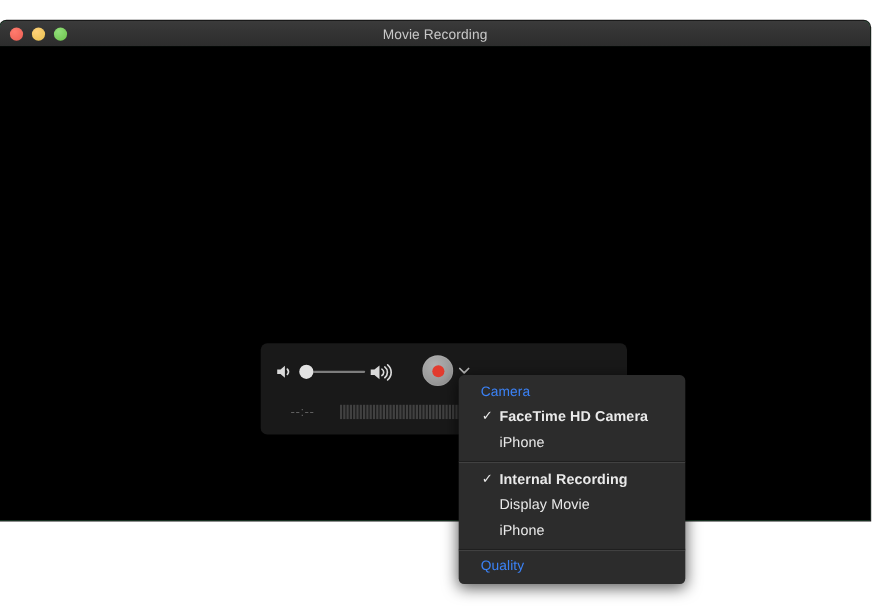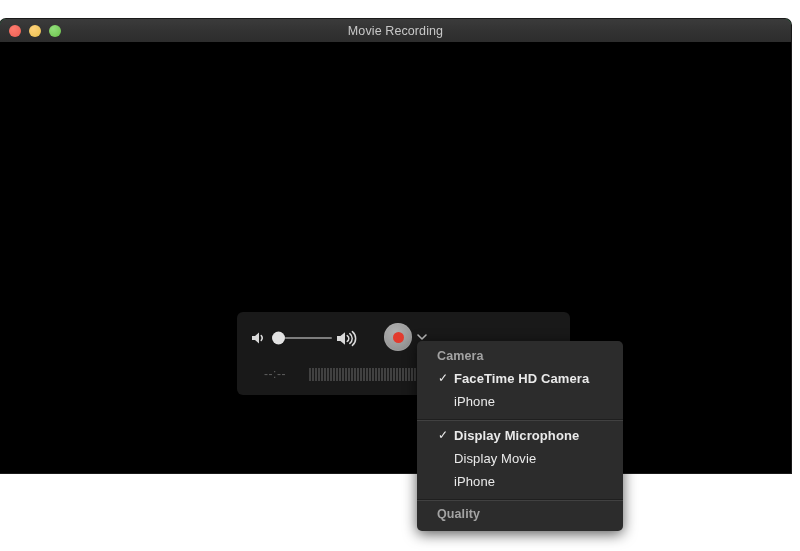--- a/index.html
+++ b/index.html
@@ -204,25 +204,24 @@
     top: 341px;
     width: 206px;
     background: #2c2c2c;
     border-radius: 5px;
     box-shadow: 0 3px 14px rgba(0,0,0,0.65);
     padding: 5px 0 6px 0;
     overflow: hidden;
   }
   .menu-section-title {
     font-size: 12.5px;
-    color: #a3a3a3;
+    color: #3b82f6;
     padding: 3px 0 4px 20px;
     user-select: none;
     letter-spacing: 0.1px;
-    font-weight: bold;
   }
   .menu-item {
     position: relative;
     font-size: 13px;
     color: #eaeaea;
     padding: 3px 0 3px 37px;
     line-height: 17px;
     user-select: none;
     letter-spacing: 0.1px;
   }
@@ -363,18 +362,18 @@
       </div>
   </div>
 
 </div>
 
 <div id="source-menu">
     <div class="menu-section-title">Camera</div>
     <div class="menu-item checked"><span class="menu-check">✓</span><span>FaceTime HD Camera</span></div>
     <div class="menu-item"><span>iPhone</span></div>
     <div class="menu-separator"></div>
-    <div class="menu-item checked"><span class="menu-check">✓</span><span>Display Microphone</span></div>
+    <div class="menu-item checked"><span class="menu-check">✓</span><span>Internal Recording</span></div>
     <div class="menu-item"><span>Display Movie</span></div>
     <div class="menu-item"><span>iPhone</span></div>
     <div class="menu-separator"></div>
     <div class="menu-section-title">Quality</div>
   </div>
 
 </body></html>

